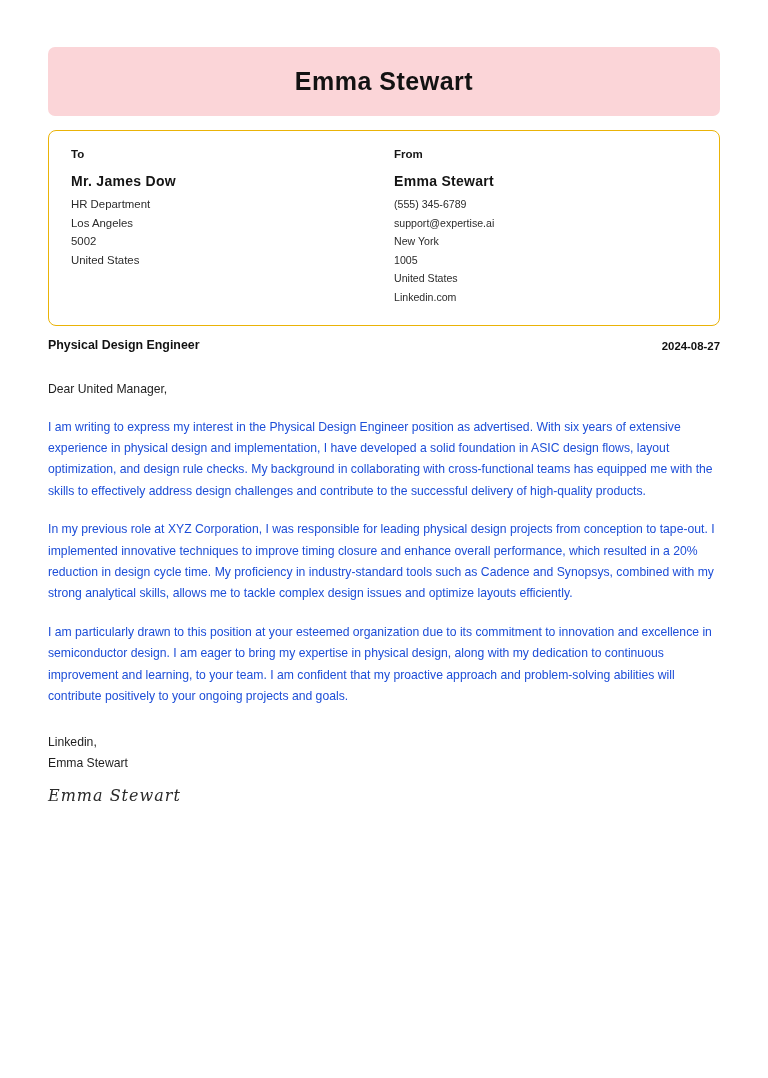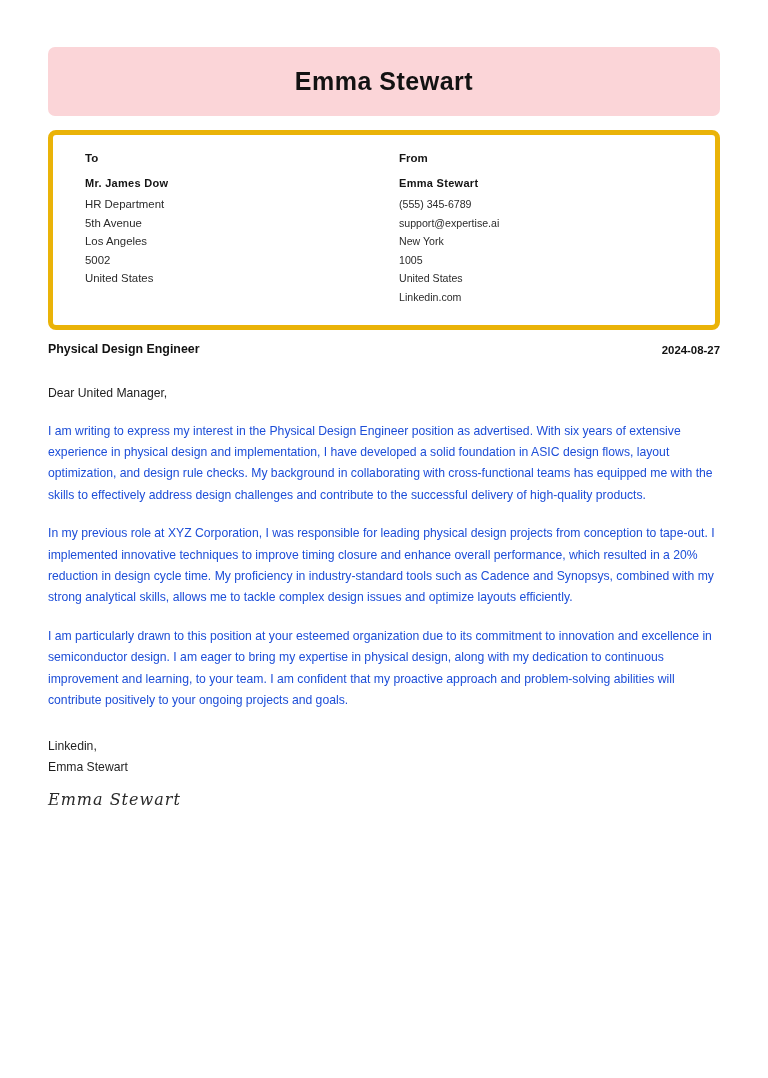--- a/index.html
+++ b/index.html
@@ -32,40 +32,40 @@
   }
   .name-banner .name {
     font-size: 25px;
     font-weight: bold;
     letter-spacing: 0.5px;
     color: #121212;
   }
   
   .address-card {
     margin-top: 14px;
-    border: 5px solid #eab308;
+    border: 1px solid #eab308;
     border-radius: 8px;
-    padding: 17px 22px 18px 32px;
+    padding: 17px 22px 18px 22px;
     display: flex;
   }
   .addr-col {
     flex: 1 1 50%;
     box-sizing: border-box;
   }
   .addr-col.right {
     padding-left: 10px;
   }
   .addr-label {
     font-size: 11.5px;
     font-weight: bold;
     color: #161616;
     margin-bottom: 13px;
   }
   .addr-name {
-    font-size: 11px;
+    font-size: 14px;
     font-weight: bold;
     color: #141414;
     margin-bottom: 6px;
     letter-spacing: 0.3px;
   }
   .addr-line {
     font-size: 11.4px;
     color: #2b2b2b;
     line-height: 18.6px;
   }
@@ -131,21 +131,20 @@
 
   <div class="name-banner">
     <div class="name">Emma Stewart</div>
   </div>
 
   <div class="address-card">
     <div class="addr-col left">
       <div class="addr-label">To</div>
       <div class="addr-name">Mr. James Dow</div>
       <div class="addr-line">HR Department</div>
-      <div class="addr-line">5th Avenue</div>
       <div class="addr-line">Los Angeles</div>
       <div class="addr-line">5002</div>
       <div class="addr-line">United States</div>
     </div>
     <div class="addr-col right">
       <div class="addr-label">From</div>
       <div class="addr-name">Emma Stewart</div>
       <div class="addr-line">(555) 345-6789</div>
       <div class="addr-line">support@expertise.ai</div>
       <div class="addr-line">New York</div>

